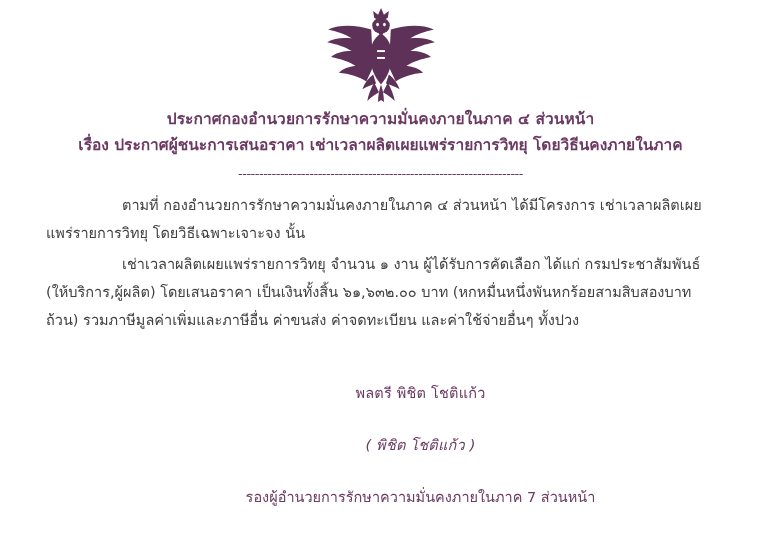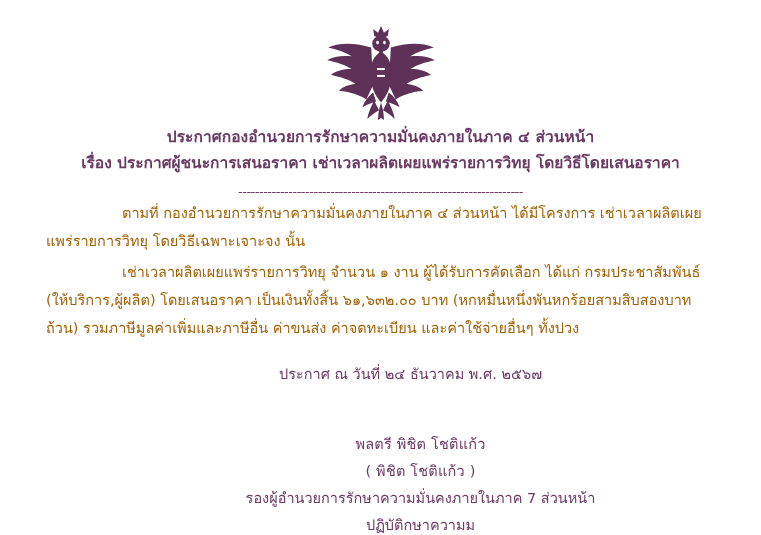--- a/index.html
+++ b/index.html
@@ -12,21 +12,21 @@
     background: #ffffff;
     font-family: "DejaVu Sans", "Liberation Sans", sans-serif;
     color: #6b3a63;
     overflow: hidden;
   }
   .page {
     position: relative;
     width: 761px;
     height: 517px;
     box-sizing: border-box;
-    padding: 24px 46px 0 46px;
+    padding: 6px 46px 0 46px;
   }
   .emblem-wrap {
     display: flex;
     justify-content: center;
     align-items: flex-start;
     height: 100px;
   }
   .emblem {
     width: 118px;
     height: 98px;
@@ -53,24 +53,24 @@
   .rule {
     text-align: center;
     font-size: 13px;
     color: #6b3a63;
     letter-spacing: -0.5px;
     margin-top: 8px;
     white-space: nowrap;
     overflow: hidden;
   }
   .body-block {
-    margin-top: 0;
+    margin-top: 10px;
     font-size: 14.5px;
     line-height: 1.95;
-    color: #a16207;
+    color: #404040;
   }
   .para {
     text-indent: 0;
     text-align: left;
   }
   .para .indent {
     display: inline-block;
     width: 76px;
   }
   .para + .para {
@@ -86,26 +86,28 @@
   .signature-block {
     margin-top: 46px;
     text-align: center;
     font-size: 14.5px;
     line-height: 1.85;
     color: #6b3a63;
     padding-left: 80px;
   }
   .sig-line {
     display: block;
+    margin-top: 25px;
   }
   .sig-name {
     letter-spacing: 0.2px;
   }
   .sig-paren {
     letter-spacing: 0.2px;
+    font-style: italic;
   }
 </style>
 </head>
 <body>
 
 <div class="page">
 
   <div class="emblem-wrap">
     <svg class="emblem" viewBox="0 0 120 100" aria-hidden="true">
       <g fill="#5d3158">
@@ -134,31 +136,30 @@
         <ellipse cx="56.5" cy="19" rx="1.4" ry="1.8"></ellipse>
         <ellipse cx="63.5" cy="19" rx="1.4" ry="1.8"></ellipse>
         <path d="M56 45 h8 v2 h-8 z"></path>
         <path d="M56 52 h8 v2 h-8 z"></path>
       </g>
     </svg>
   </div>
 
   <div class="title-block">
     <div class="title-line-1">ประกาศกองอำนวยการรักษาความมั่นคงภายในภาค ๔ ส่วนหน้า</div>
-    <div class="title-line-2">เรื่อง ประกาศผู้ชนะการเสนอราคา เช่าเวลาผลิตเผยแพร่รายการวิทยุ โดยวิธีโดยเสนอราคา</div>
+    <div class="title-line-2">เรื่อง ประกาศผู้ชนะการเสนอราคา เช่าเวลาผลิตเผยแพร่รายการวิทยุ โดยวิธีนคงภายในภาค</div>
   </div>
 
   <div class="rule">--------------------------------------------------------------------</div>
 
   <div class="body-block">
     <div class="para"><span class="indent"></span><span>ตามที่ กองอำนวยการรักษาความมั่นคงภายในภาค ๔ ส่วนหน้า ได้มีโครงการ เช่าเวลาผลิตเผยแพร่รายการวิทยุ โดยวิธีเฉพาะเจาะจง  นั้น</span></div>
     <div class="para"><span class="indent"></span><span>เช่าเวลาผลิตเผยแพร่รายการวิทยุ จำนวน ๑ งาน ผู้ได้รับการคัดเลือก ได้แก่ กรมประชาสัมพันธ์ (ให้บริการ,ผู้ผลิต) โดยเสนอราคา เป็นเงินทั้งสิ้น ๖๑,๖๓๒.๐๐ บาท (หกหมื่นหนึ่งพันหกร้อยสามสิบสองบาทถ้วน) รวมภาษีมูลค่าเพิ่มและภาษีอื่น ค่าขนส่ง ค่าจดทะเบียน และค่าใช้จ่ายอื่นๆ ทั้งปวง</span></div>
   </div>
 
-  <div class="date-line">ประกาศ ณ วันที่  ๒๔ ธันวาคม พ.ศ. ๒๕๖๗</div>
 
   <div class="signature-block">
     <span class="sig-line sig-name">พลตรี พิชิต  โชติแก้ว</span>
     <span class="sig-line sig-paren">( พิชิต    โชติแก้ว )</span>
     <span class="sig-line">รองผู้อำนวยการรักษาความมั่นคงภายในภาค 7 ส่วนหน้า</span>
     <span class="sig-line">ปฏิบัติกษาความม</span>
     <span class="sig-line">ผู้อำนวยการรักษาความมั่นคงภายในภาค ๔</span>
   </div>
 
 </div>

